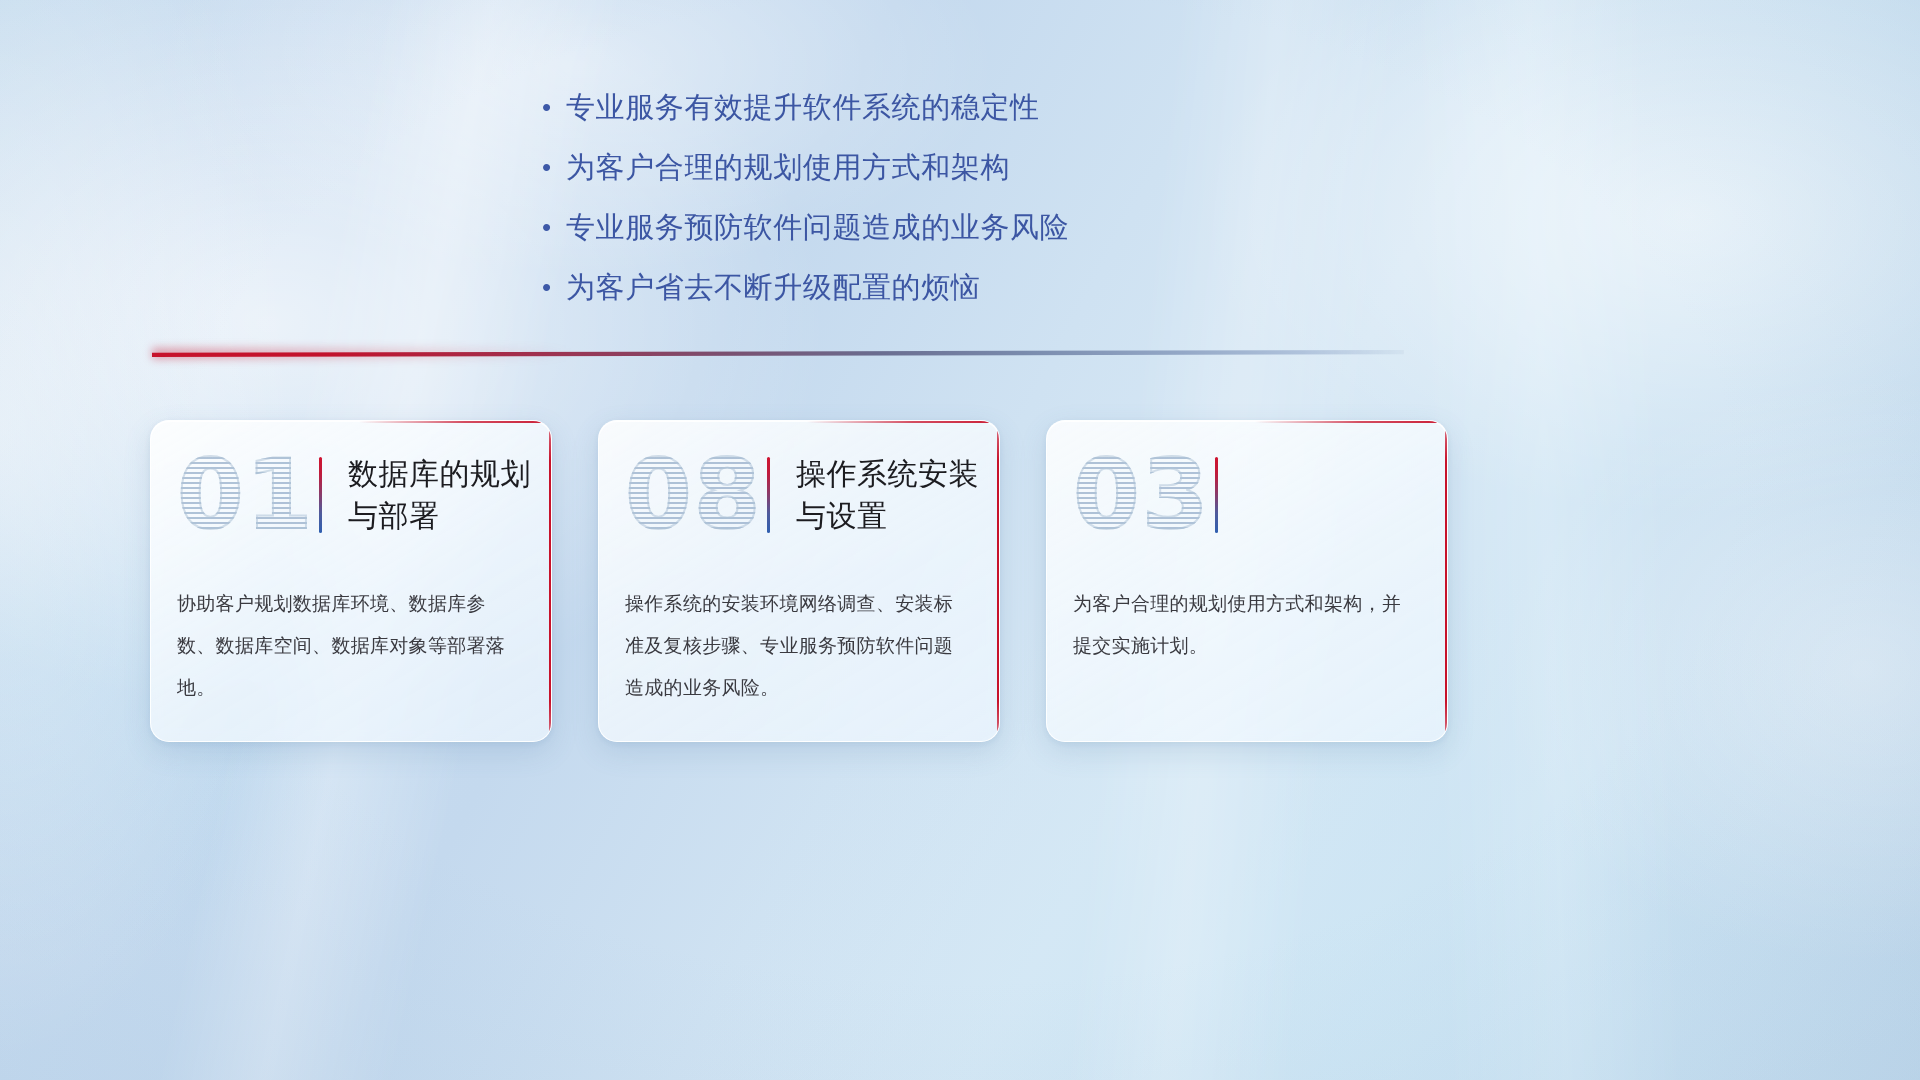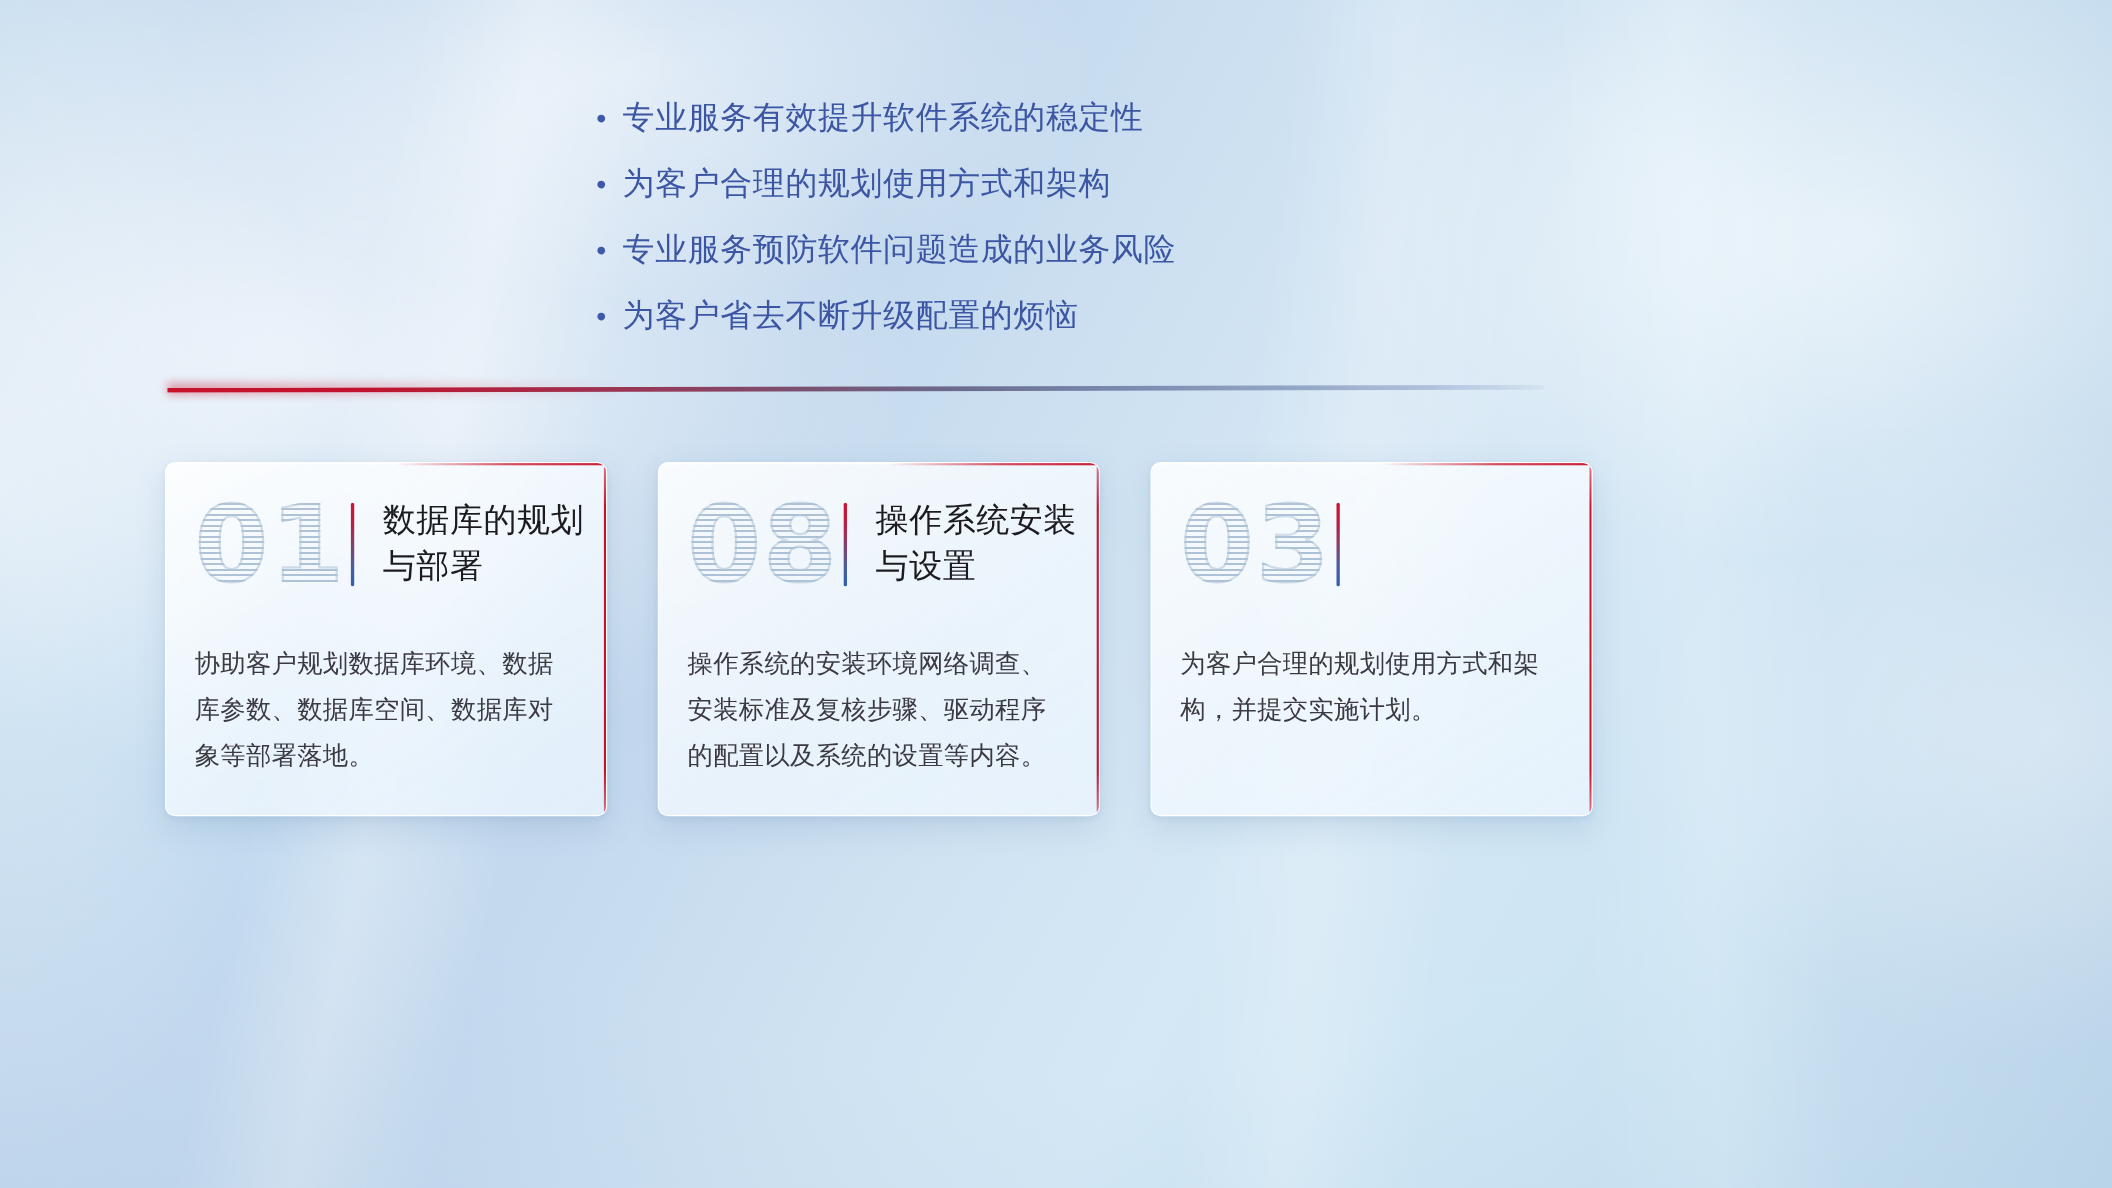--- a/index.html
+++ b/index.html
@@ -119,21 +119,21 @@
     position:absolute;
     left:150px; top:420px;
     width:1300px; height:322px;
     display:flex;
     gap:46px;
   }
   .card{
     position:relative;
     width:402px;
     height:322px;
-    border-radius:9px;
+    border-radius:19px;
     background:linear-gradient(150deg,
         rgba(255,255,255,0.86) 0%,
         rgba(250,253,255,0.80) 28%,
         rgba(244,250,255,0.74) 58%,
         rgba(238,247,255,0.70) 100%);
     border:1px solid rgba(255,255,255,0.92);
     box-shadow:
       0 10px 28px rgba(76,116,160,0.16),
       0 2px 6px rgba(76,116,160,0.10),
       inset 0 1px 0 rgba(255,255,255,0.9);
@@ -212,21 +212,21 @@
     font-size:30px;
     line-height:42px;
     color:#1c1c20;
     font-weight:400;
     letter-spacing:0.5px;
     max-width:210px;
   }
 
   .card-body{
     padding:14px 28px 0 26px;
-    font-size:23px;
+    font-size:19px;
     line-height:42px;
     color:#3a3a40;
     letter-spacing:0.3px;
     font-family:Liberation Serif, serif;
   }
 </style>
 </head>
 <body>
 
 <div class="slide">
@@ -274,21 +274,21 @@
       <div class="card-body">协助客户规划数据库环境、数据库参数、数据库空间、数据库对象等部署落地。</div>
     </div>
 
     <div class="card">
       <div class="card-topline"></div>
       <div class="card-head">
         <div class="card-num">08</div>
         <div class="card-sep"></div>
         <div class="card-title">操作系统安装与设置</div>
       </div>
-      <div class="card-body">操作系统的安装环境网络调查、安装标准及复核步骤、驱动程序的配置以及系统的设置等内容。</div>
+      <div class="card-body">操作系统的安装环境网络调查、安装标准及复核步骤、专业服务预防软件问题造成的业务风险。</div>
     </div>
 
     <div class="card">
       <div class="card-topline"></div>
       <div class="card-head">
         <div class="card-num">03</div>
         <div class="card-sep"></div>
       </div>
       <div class="card-body">为客户合理的规划使用方式和架构，并提交实施计划。</div>
     </div>

